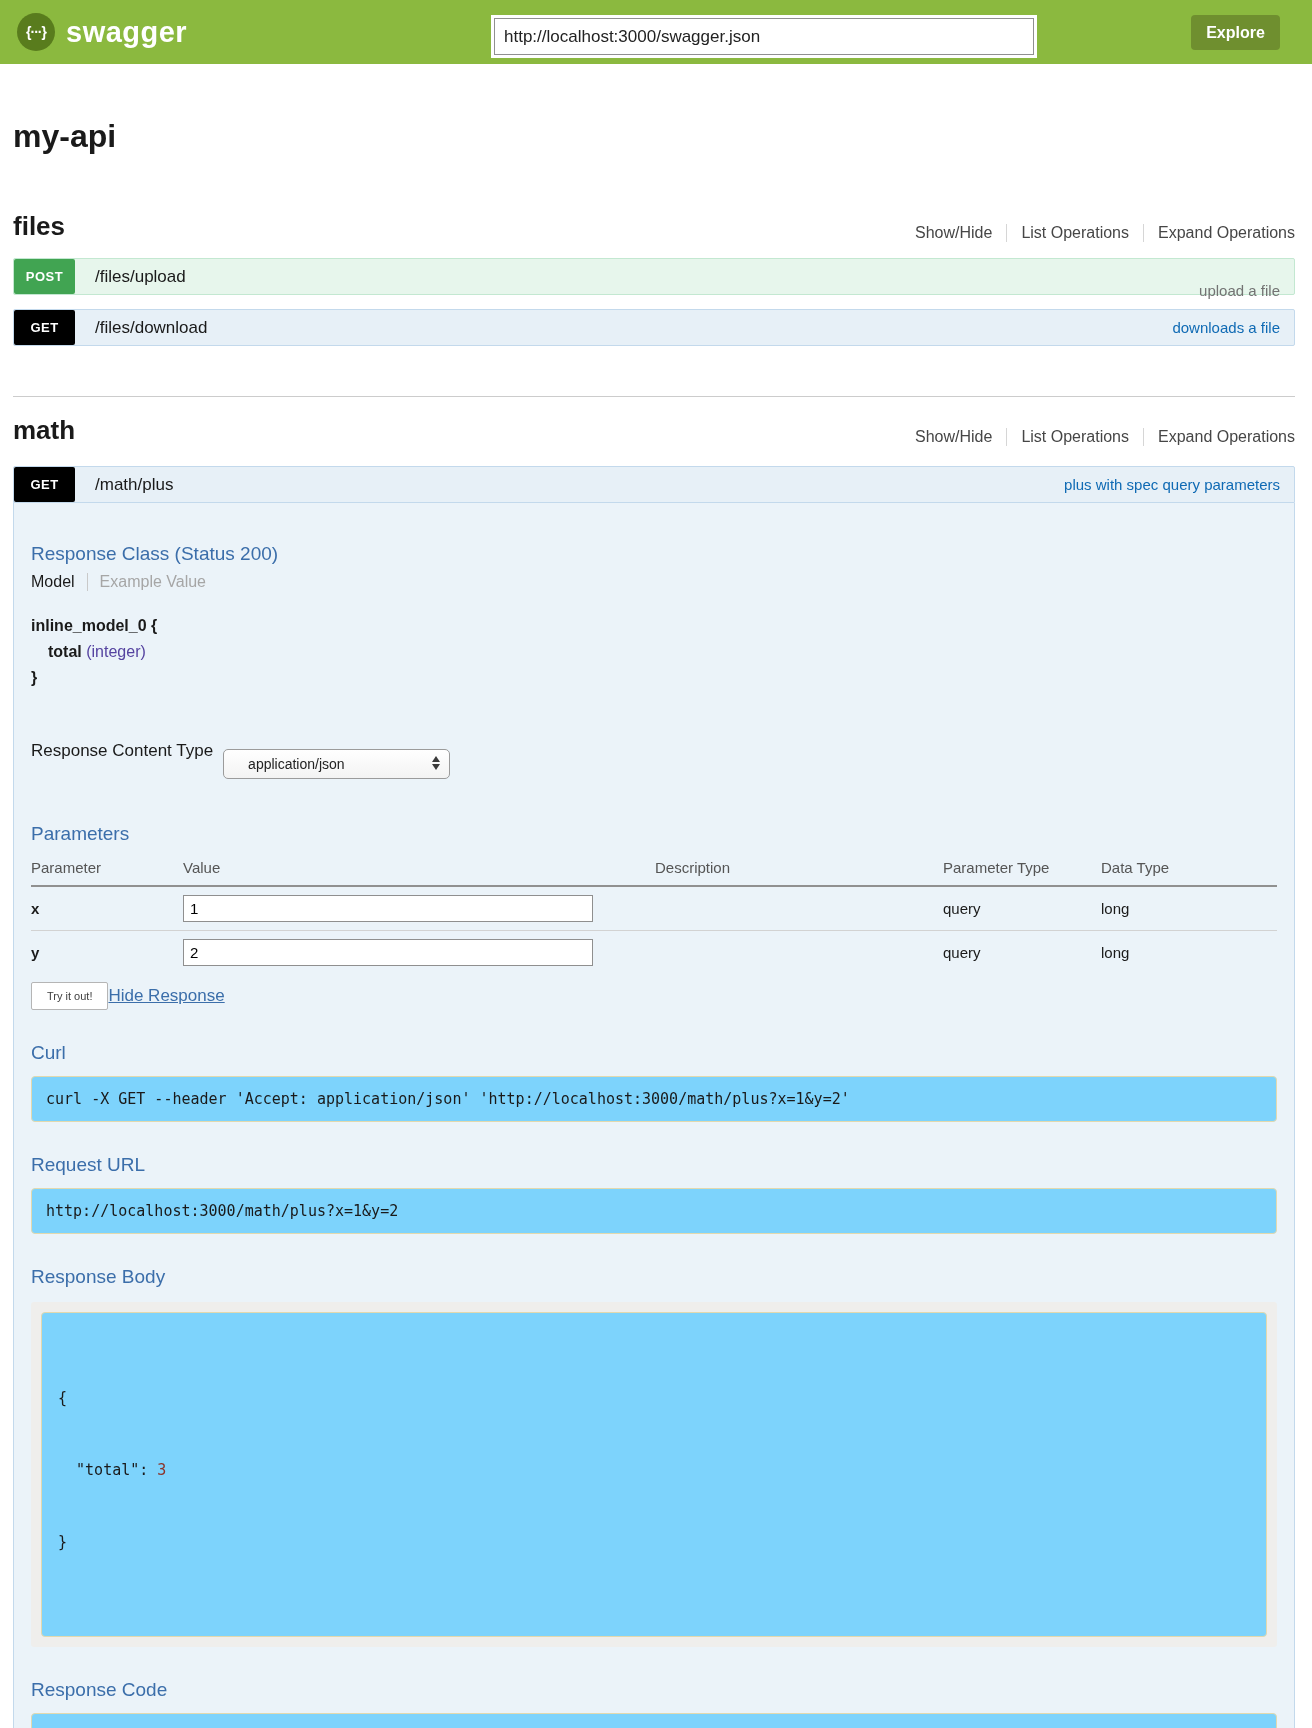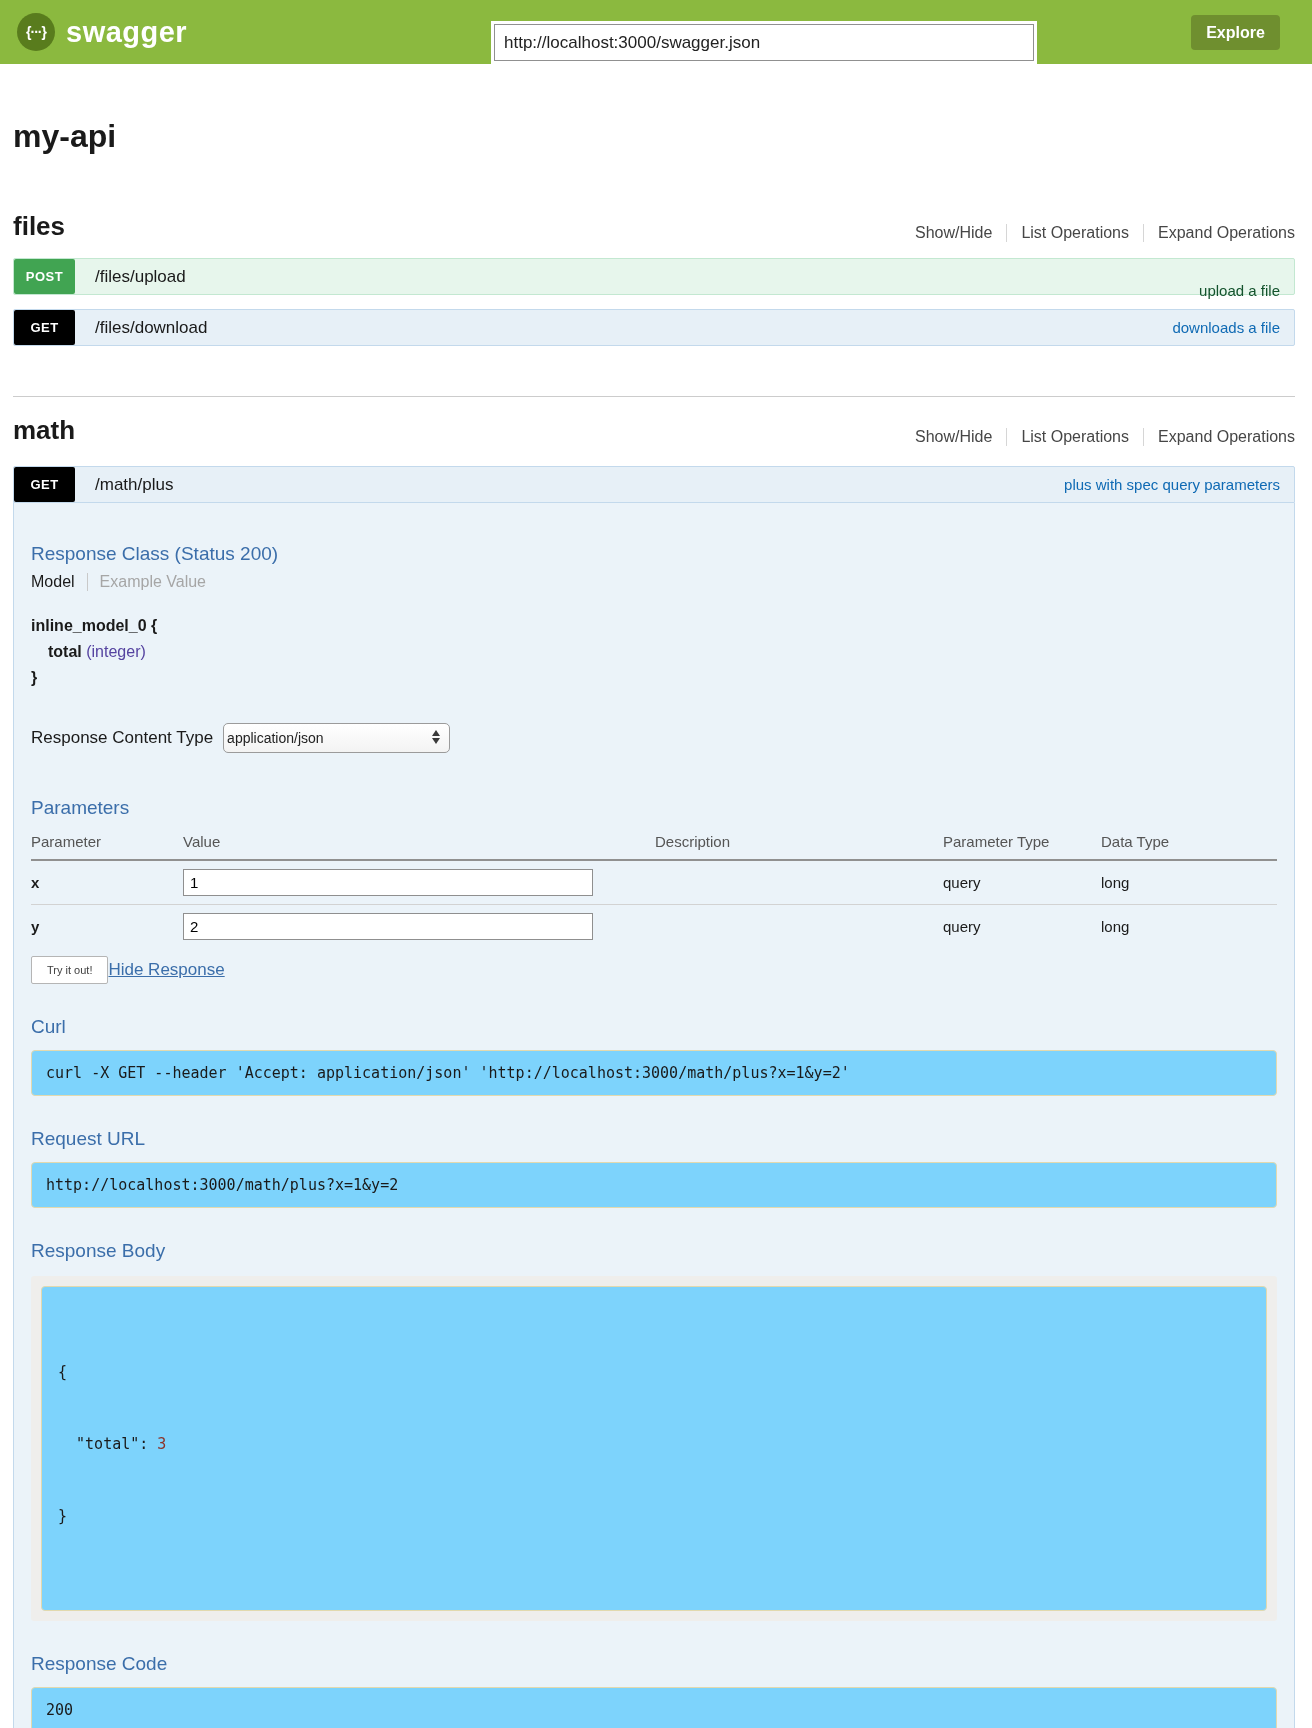--- a/index.html
+++ b/index.html
@@ -24,21 +24,21 @@
     background: #597c1d;
     display: flex; align-items: center; justify-content: center;
     color: #fff; font-weight: bold; font-size: 14px;
     letter-spacing: -1px;
   }
   .brand {
     color: #fff; font-size: 29px; font-weight: bold;
     margin-left: 11px; letter-spacing: 0.5px;
   }
   .url-input {
-    position: absolute; left: 494px; top: 24px;
+    position: absolute; left: 494px; top: 18px;
     width: 540px; height: 37px;
     border: 1px solid #909090;
     box-shadow: 0 0 0 3px #ffffff;
     font-size: 17px; padding: 0 9px;
     font-family: "Liberation Sans", sans-serif;
     color: #222; background: #fff;
   }
   .explore-btn {
     position: absolute; right: 32px; top: 15px;
     width: 89px; height: 35px;
@@ -81,21 +81,21 @@
     cursor: pointer;
   }
   .endpoint.get  .method-badge { background: #000000; }
   .endpoint.post .method-badge { background: #41a452; }
   .endpoint-path {
     margin-left: 20px; font-size: 17px; color: #1a1a1a;
     text-decoration: none; flex: 1; cursor: pointer;
   }
   .endpoint-summary { font-size: 15px; text-decoration: none; cursor: pointer; }
   .endpoint.get  .endpoint-summary { color: #0f6ab4; }
-  .endpoint.post .endpoint-summary { color: #14532d; margin-top: 28px; }
+  .endpoint.post .endpoint-summary { color: #737373; margin-top: 28px; }
   
   .op-panel {
     background: #ebf3f9;
     border: 1px solid #c3d9ec; border-top: none;
     border-radius: 0 0 6px 6px;
     padding: 14px 17px 22px 17px;
   }
   .blue-h { font-size: 19px; font-weight: 400; color: #3b6eaa; }
   .rc-heading { margin-top: 26px; }
   .model-tabs { display: flex; align-items: center; margin-top: 8px; }
@@ -109,22 +109,23 @@
   .sig-prop-type { color: #5543a0; }
   
   .content-type-row { display: flex; align-items: center; margin-top: 32px; }
   .ct-label { font-size: 17px; color: #1a1a1a; }
   .fake-select {
     position: relative; margin-left: 10px;
     width: 227px; height: 30px;
     background: linear-gradient(#ffffff, #f3f3f3);
     border: 1px solid #9b9b9b; border-radius: 5px;
     display: flex; align-items: center;
-    padding-left: 3px; font-size: 14px; color: #222;
+    padding-left: 24px; font-size: 14px; color: #222;
     cursor: pointer;
+    margin-top: 26px;
   }
   .select-arrows {
     position: absolute; right: 9px; top: 6px;
     display: flex; flex-direction: column; align-items: center; gap: 2px;
   }
   .select-arrows .up {
     width: 0; height: 0;
     border-left: 4px solid transparent; border-right: 4px solid transparent;
     border-bottom: 6px solid #3a3a3a;
   }

